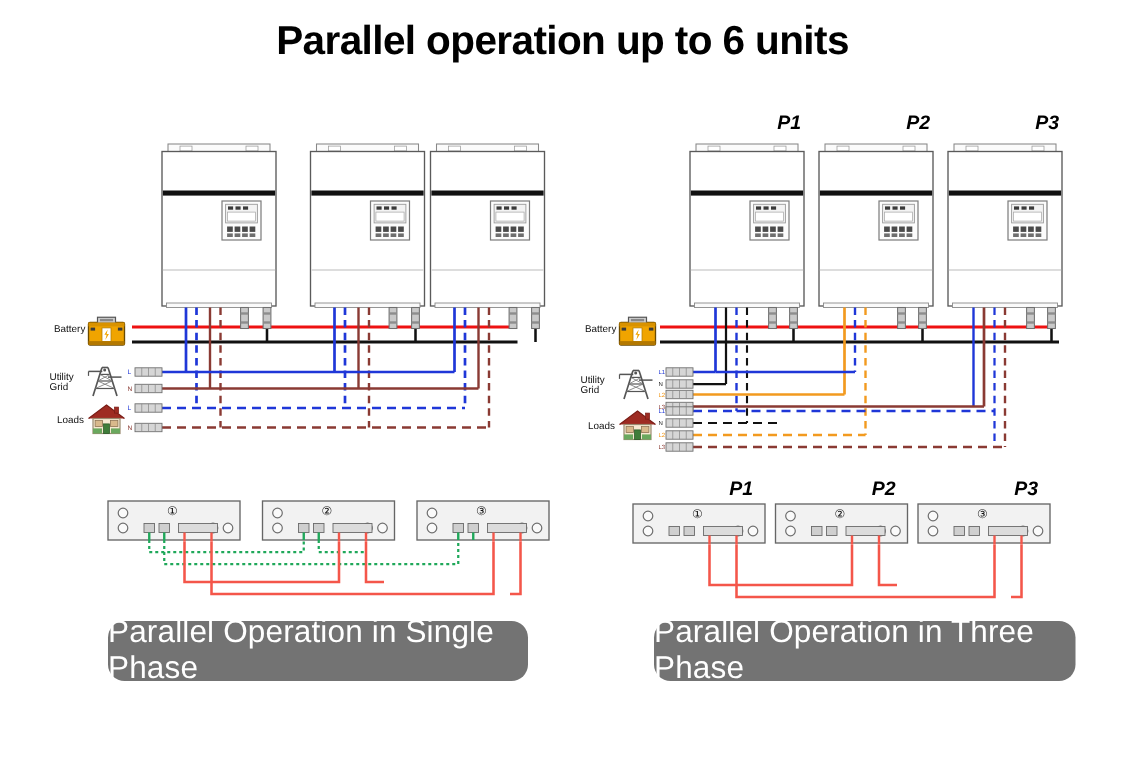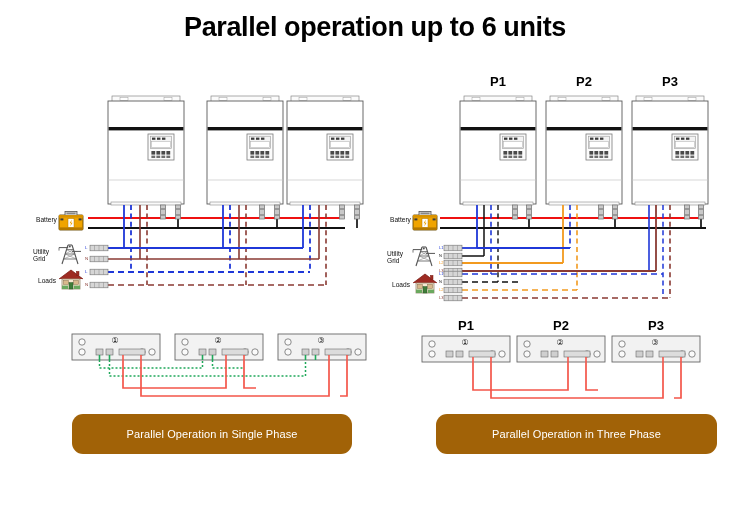--- a/index.html
+++ b/index.html
@@ -9,28 +9,28 @@
     overflow:hidden;position:relative;
   }
   #stage{position:absolute;left:0;top:0;width:700px;height:515px;}
   .page-title{
     position:absolute;left:0;top:12px;width:750px;text-align:center;
     font-size:27px;font-weight:bold;color:#000;letter-spacing:-0.4px;
     font-family:"Liberation Sans","DejaVu Sans",sans-serif;
   }
   svg{position:absolute;left:0;top:0;}
   .cap{
-    position:absolute;border-radius:11px;background:#a16207;
+    position:absolute;border-radius:11px;background:#737373;
     color:#fff;display:flex;align-items:center;justify-content:center;
-    font-size:11px;letter-spacing:.1px;
+    font-size:21px;letter-spacing:.1px;
   }
   .cap-l{left:72px;top:414px;width:280px;height:40px;}
   .cap-r{left:425px;top:414px;width:281px;height:40px;margin-left:11px;}
   .lbl{position:absolute;font-size:6.6px;color:#111;line-height:7.4px;}
-  .ptitle{position:absolute;font-size:13px;font-weight:bold;color:#000;text-align:center;}
+  .ptitle{position:absolute;font-size:13px;font-weight:bold;color:#000;text-align:right;font-style:italic;}
   .pnum{position:absolute;font-size:8px;color:#111;text-align:center;}
 </style>
 </head>
 <body>
 
 <div id="stage">
 
   <div class="page-title">Parallel operation up to 6 units</div>
 
   <svg width="750" height="515" viewBox="0 0 750 515">

